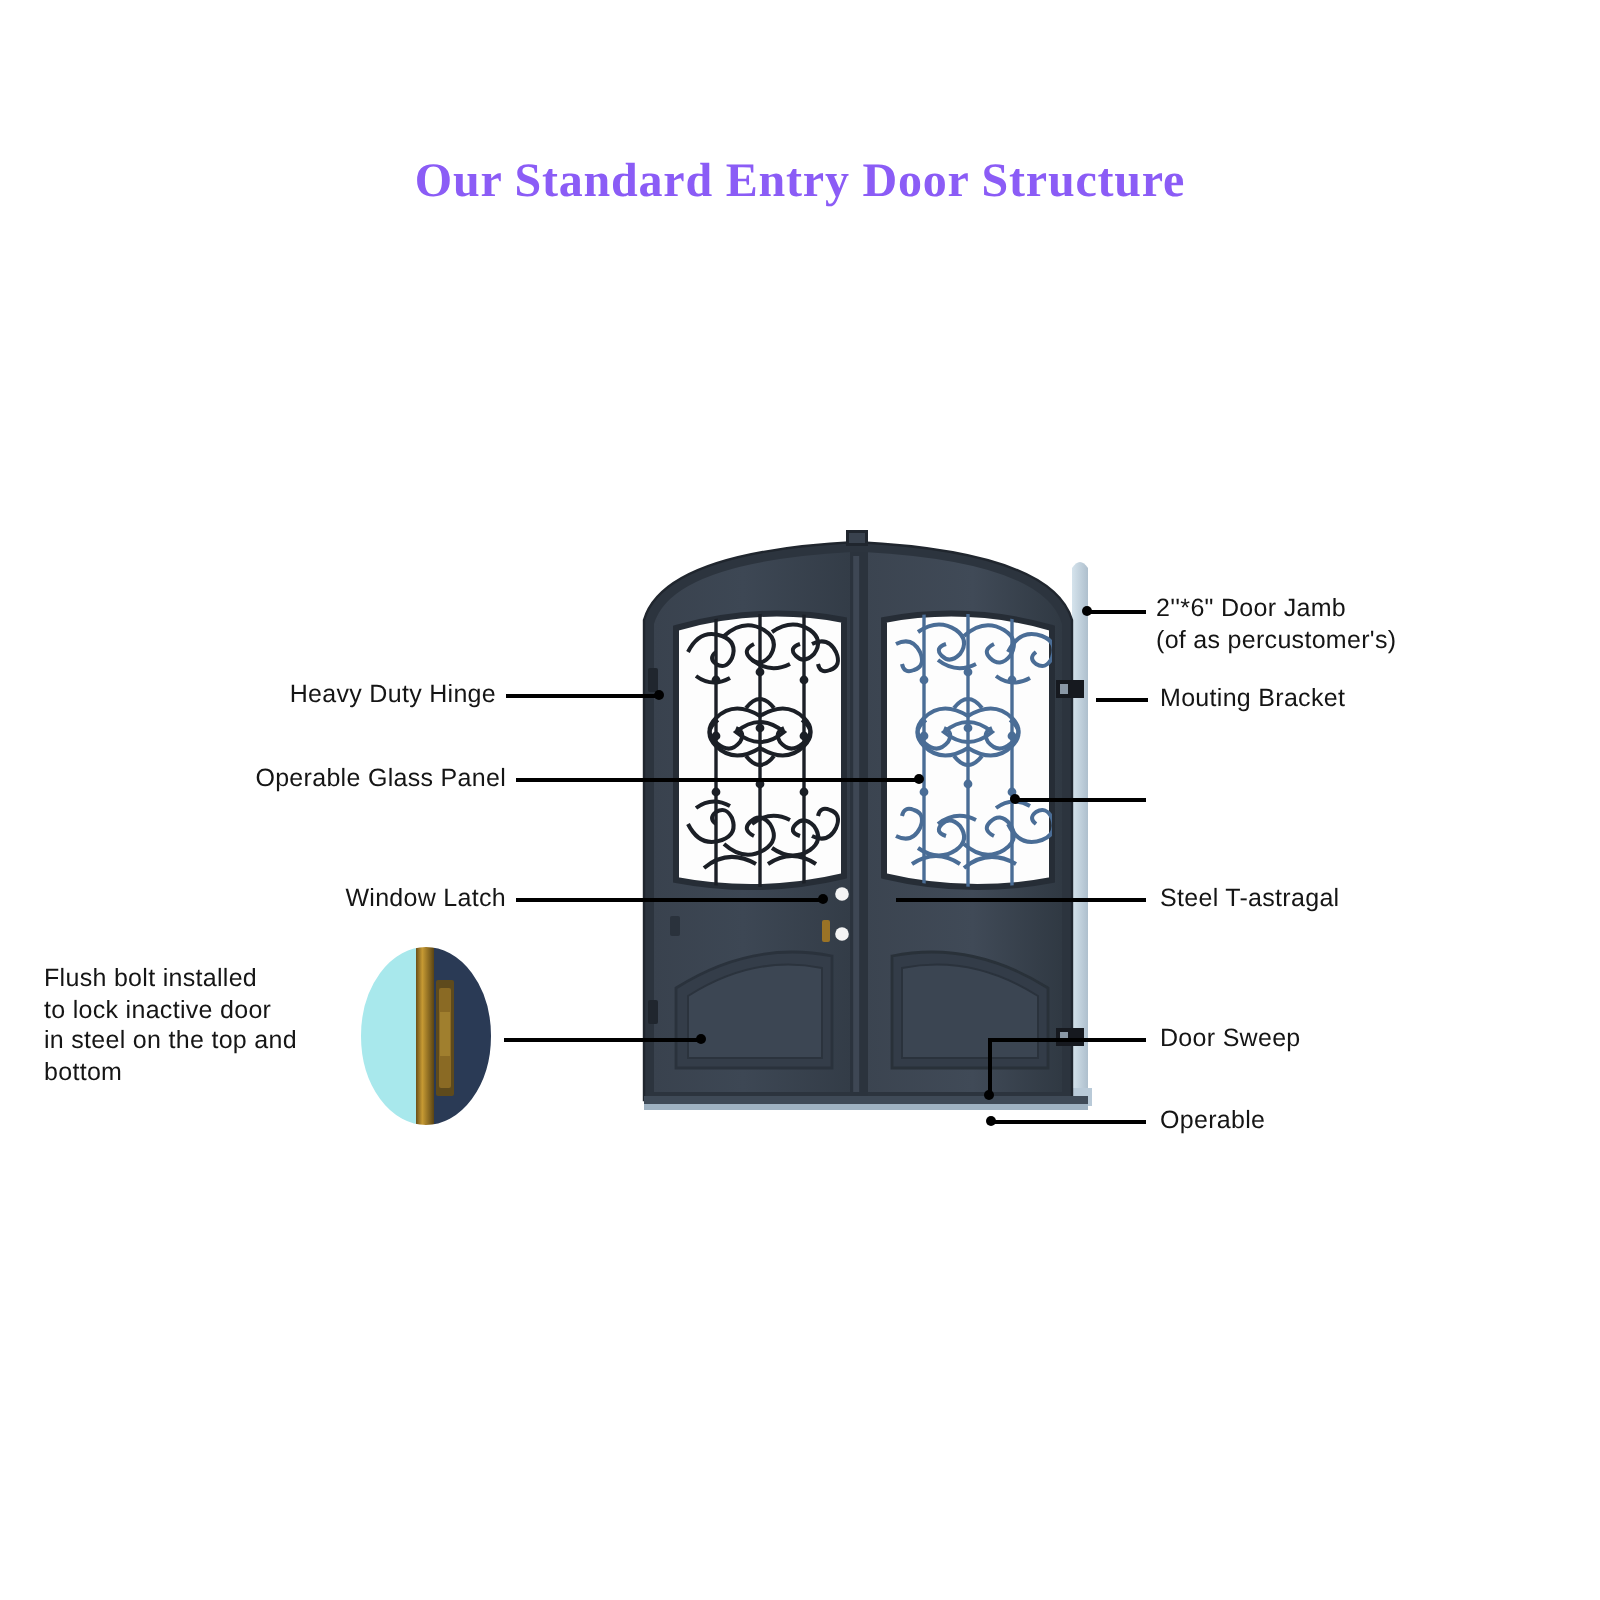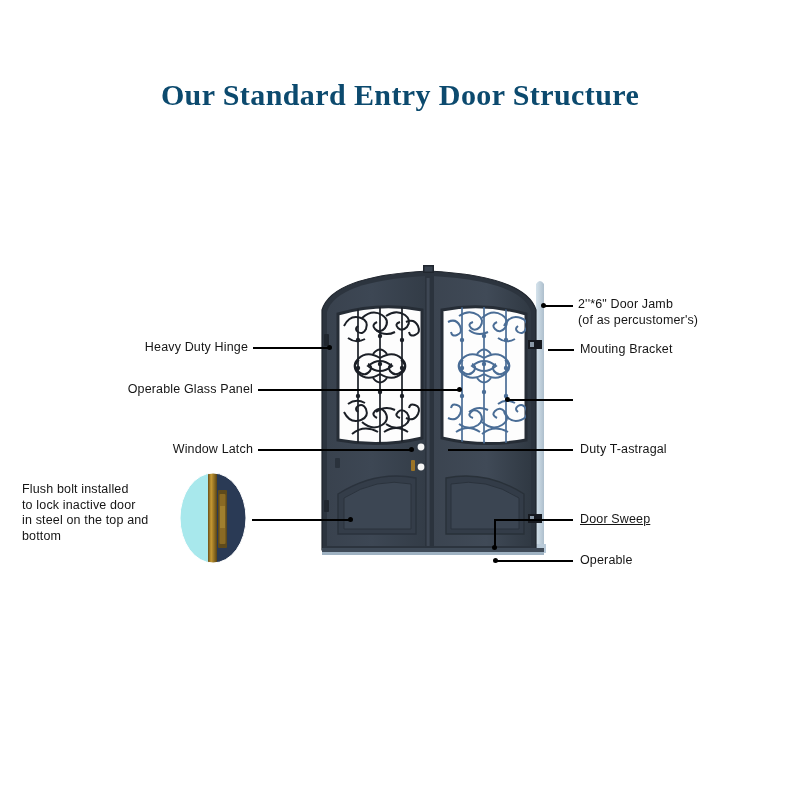--- a/index.html
+++ b/index.html
@@ -25,23 +25,23 @@
   }
 
   
   .title {
     position: absolute;
     left: 0;
     top: 78px;
     width: 800px;
     text-align: center;
     font-family: "Liberation Serif", "DejaVu Serif", serif;
-    font-size: 30px;
+    font-size: 24px;
     font-weight: bold;
-    color: #0c4a6e;
+    color: #8b5cf6;
     letter-spacing: 0.4px;
   }
 
   
   .label {
     position: absolute;
     font-family: "Liberation Sans", sans-serif;
     font-size: 12.5px;
     color: #151515;
     line-height: 15.5px;
@@ -338,19 +338,19 @@
 to lock inactive door
 in steel on the top and
 bottom</div>
 
   <div class="label right" style="left:578px; top:297px; width:200px;"> 2''*6" Door Jamb
 (of as percustomer's)</div>
 
   <div class="label right" style="left:580px; top:342px; width:200px;">Mouting Bracket</div>
 
 
-  <div class="label right" style="left:580px; top:442px; width:200px;">Duty T-astragal</div>
-
-  <div class="label right" style="left:580px; top:512px; width:200px;text-decoration:underline;">Door  Sweep</div>
+  <div class="label right" style="left:580px; top:442px; width:200px;">Steel T-astragal</div>
+
+  <div class="label right" style="left:580px; top:512px; width:200px;">Door  Sweep</div>
 
   <div class="label right" style="left:580px; top:553px; width:200px;">Operable</div>
 
 </div>
 
 </body></html>

